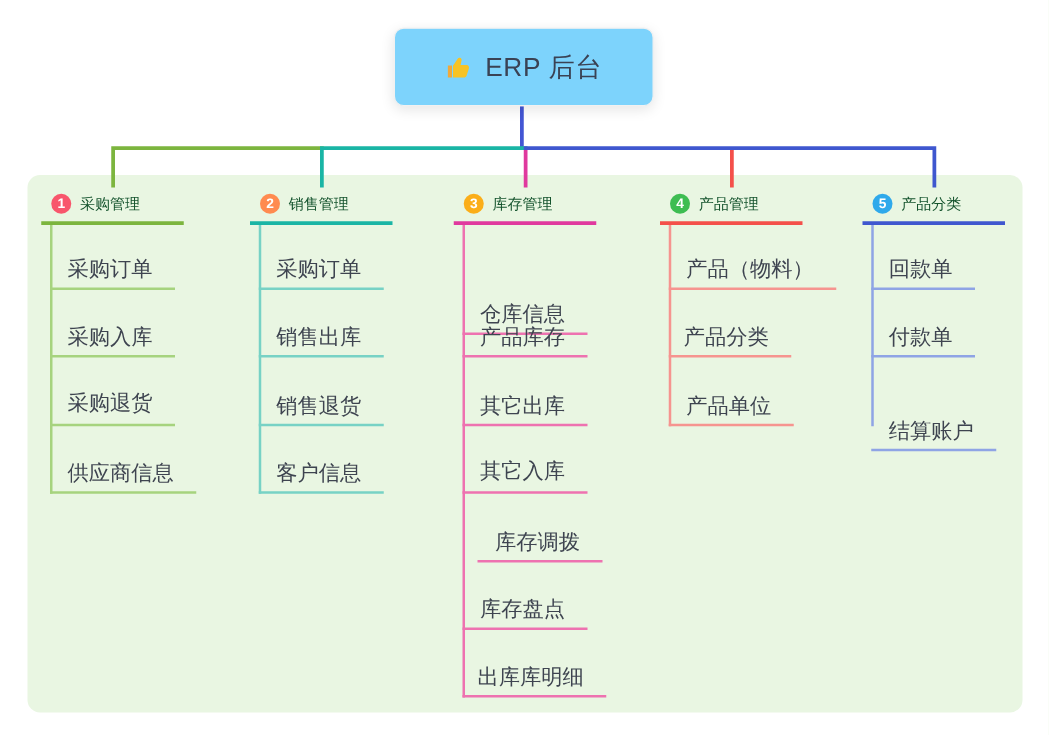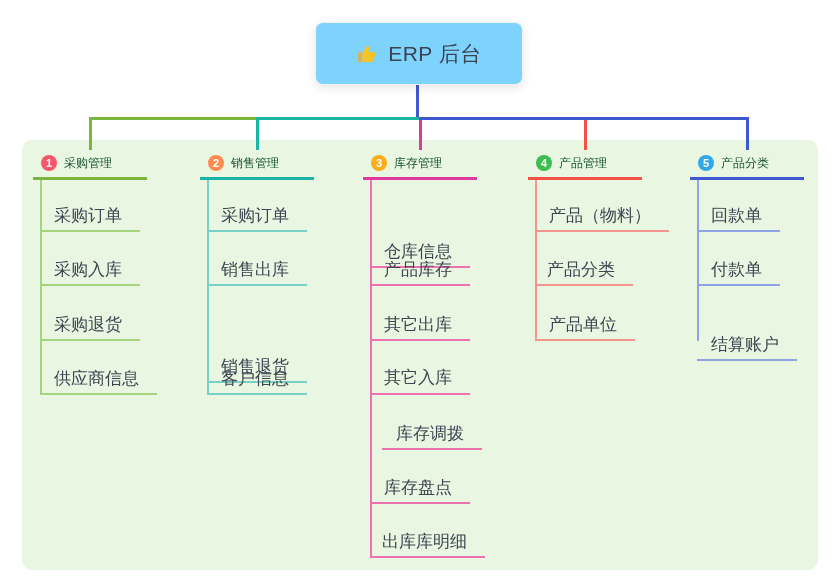--- a/index.html
+++ b/index.html
@@ -61,30 +61,30 @@
       <div class="hline" style="left: 418.5px; top: 117px; width: 330px; height: 3px; background: rgb(63, 87, 207);"></div>
     </div>
   <div id="branches">
       <div class="branch-title" style="left: 33px; top: 149px; border-bottom-color: rgb(124, 181, 62);">
         <span class="badge" style="background: rgb(248, 86, 108);">1</span>
         <span class="label">采购管理</span>
       </div>
       <div class="spine" style="left: 40px; top: 180px; height: 215.2px; background: rgb(166, 211, 126);"></div>
       <div class="child-node" style="left: 40px; top: 208px; border-bottom-color: rgb(166, 211, 126);">采购订单</div>
       <div class="child-node" style="left: 40px; top: 262.4px; border-bottom-color: rgb(166, 211, 126);">采购入库</div>
-      <div class="child-node" style="left: 40px; top: 316.8px; border-bottom-color: rgb(166, 211, 126);">采购退货</div>
+      <div class="child-node" style="left: 40px; top: 316.8px; border-bottom-color: rgb(166, 211, 126); font-family: Liberation Mono, monospace;">采购退货</div>
       <div class="child-node" style="left: 40px; top: 371.2px; border-bottom-color: rgb(166, 211, 126);">供应商信息</div>
       <div class="branch-title" style="left: 200px; top: 149px; border-bottom-color: rgb(26, 181, 165);">
         <span class="badge" style="background: rgb(255, 139, 80);">2</span>
         <span class="label">销售管理</span>
       </div>
       <div class="spine" style="left: 207px; top: 180px; height: 215.2px; background: rgb(119, 210, 197);"></div>
       <div class="child-node" style="left: 207px; top: 208px; border-bottom-color: rgb(119, 210, 197);">采购订单</div>
       <div class="child-node" style="left: 207px; top: 262.4px; border-bottom-color: rgb(119, 210, 197);">销售出库</div>
-      <div class="child-node" style="left: 207px; top: 316.8px; border-bottom-color: rgb(119, 210, 197); margin-top: 42px;">销售退货</div>
+      <div class="child-node" style="left: 207px; top: 316.8px; border-bottom-color: rgb(119, 210, 197);">销售退货</div>
       <div class="child-node" style="left: 207px; top: 371.2px; border-bottom-color: rgb(119, 210, 197);">客户信息</div>
       <div class="branch-title" style="left: 363px; top: 149px; border-bottom-color: rgb(224, 57, 158);">
         <span class="badge" style="background: rgb(251, 174, 25);">3</span>
         <span class="label">库存管理</span>
       </div>
       <div class="spine" style="left: 370px; top: 180px; height: 378.4px; background: rgb(238, 114, 176);"></div>
       <div class="child-node" style="left: 370px; top: 208px; border-bottom-color: rgb(238, 114, 176); margin-top: 36px;">仓库信息</div>
       <div class="child-node" style="left: 370px; top: 262.4px; border-bottom-color: rgb(238, 114, 176);">产品库存</div>
       <div class="child-node" style="left: 370px; top: 316.8px; border-bottom-color: rgb(238, 114, 176);">其它出库</div>
       <div class="child-node" style="left: 370px; top: 371.2px; border-bottom-color: rgb(238, 114, 176); font-family: Liberation Mono, monospace;">其它入库</div>

